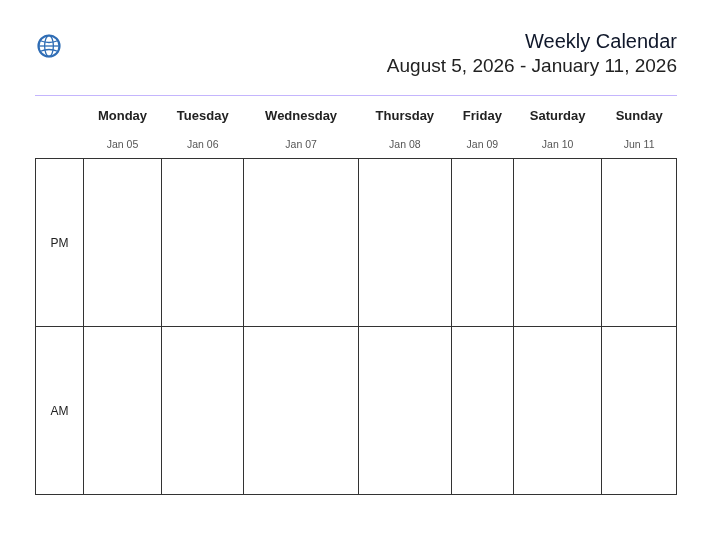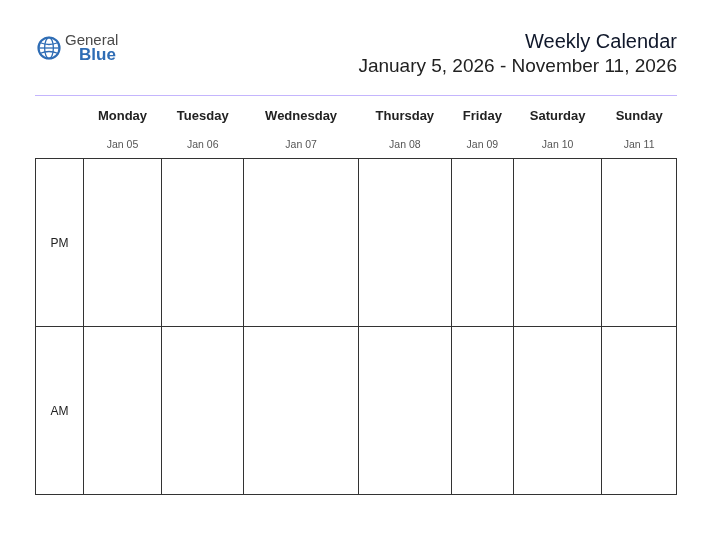--- a/index.html
+++ b/index.html
@@ -120,28 +120,24 @@
   <div class="logo">
     <span class="logo-icon">
       <svg viewBox="0 0 32 32">
         <circle cx="16" cy="16" r="12" fill="none" stroke="#2f6db5" stroke-width="2.5"></circle>
         <ellipse cx="16" cy="16" rx="5" ry="12" fill="none" stroke="#2f6db5" stroke-width="1.5"></ellipse>
         <line x1="4" y1="16" x2="28" y2="16" stroke="#2f6db5" stroke-width="1.5"></line>
         <path d="M6 10 Q16 14 26 10" fill="none" stroke="#2f6db5" stroke-width="1.5"></path>
         <path d="M6 22 Q16 18 26 22" fill="none" stroke="#2f6db5" stroke-width="1.5"></path>
       </svg>
     </span>
-    <span class="logo-text">
-      <span class="logo-general">General</span>
-      <span class="logo-blue">Blue</span>
-    </span>
   </div>
   <div class="title-block">
     <div class="title-main">Weekly Calendar</div>
-    <div class="title-sub">January 5, 2026 - November 11, 2026</div>
+    <div class="title-sub">August 5, 2026 - January 11, 2026</div>
   </div>
 </div>
 
 <div class="calendar-wrap">
   <table class="calendar">
     <thead>
       <tr>
         <th class="row-label-head"></th>
         <th class="day-head">
           <span class="day-name">Monday</span>
@@ -162,21 +158,21 @@
         <th class="day-head">
           <span class="day-name">Friday</span>
           <span class="day-date">Jan 09</span>
         </th>
         <th class="day-head">
           <span class="day-name">Saturday</span>
           <span class="day-date">Jan 10</span>
         </th>
         <th class="day-head">
           <span class="day-name">Sunday</span>
-          <span class="day-date">Jan 11</span>
+          <span class="day-date">Jun 11</span>
         </th>
       </tr>
     </thead>
     <tbody>
       <tr>
         <td class="row-label">PM</td>
         <td class="cell"></td>
         <td class="cell"></td>
         <td class="cell"></td>
         <td class="cell"></td>

